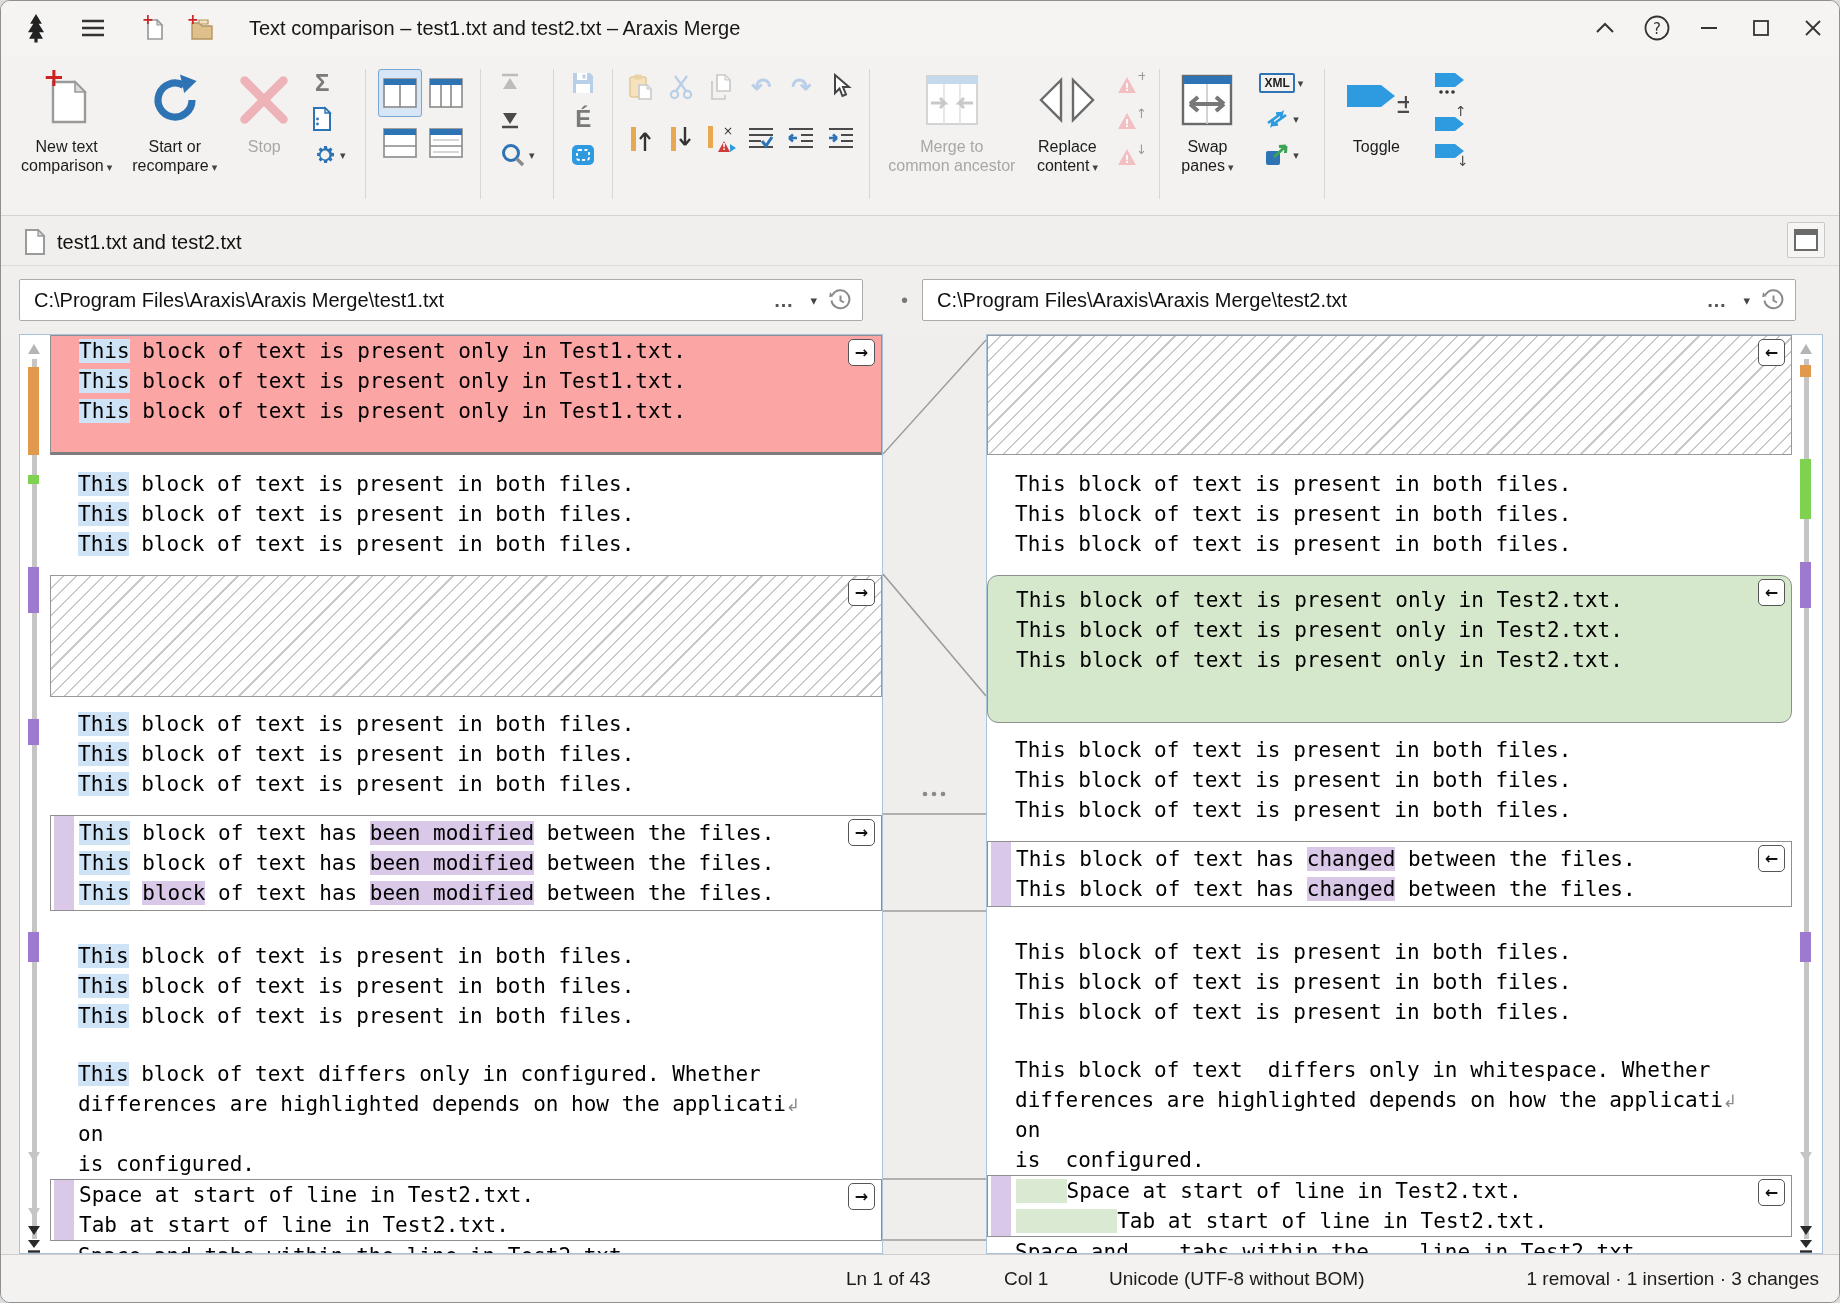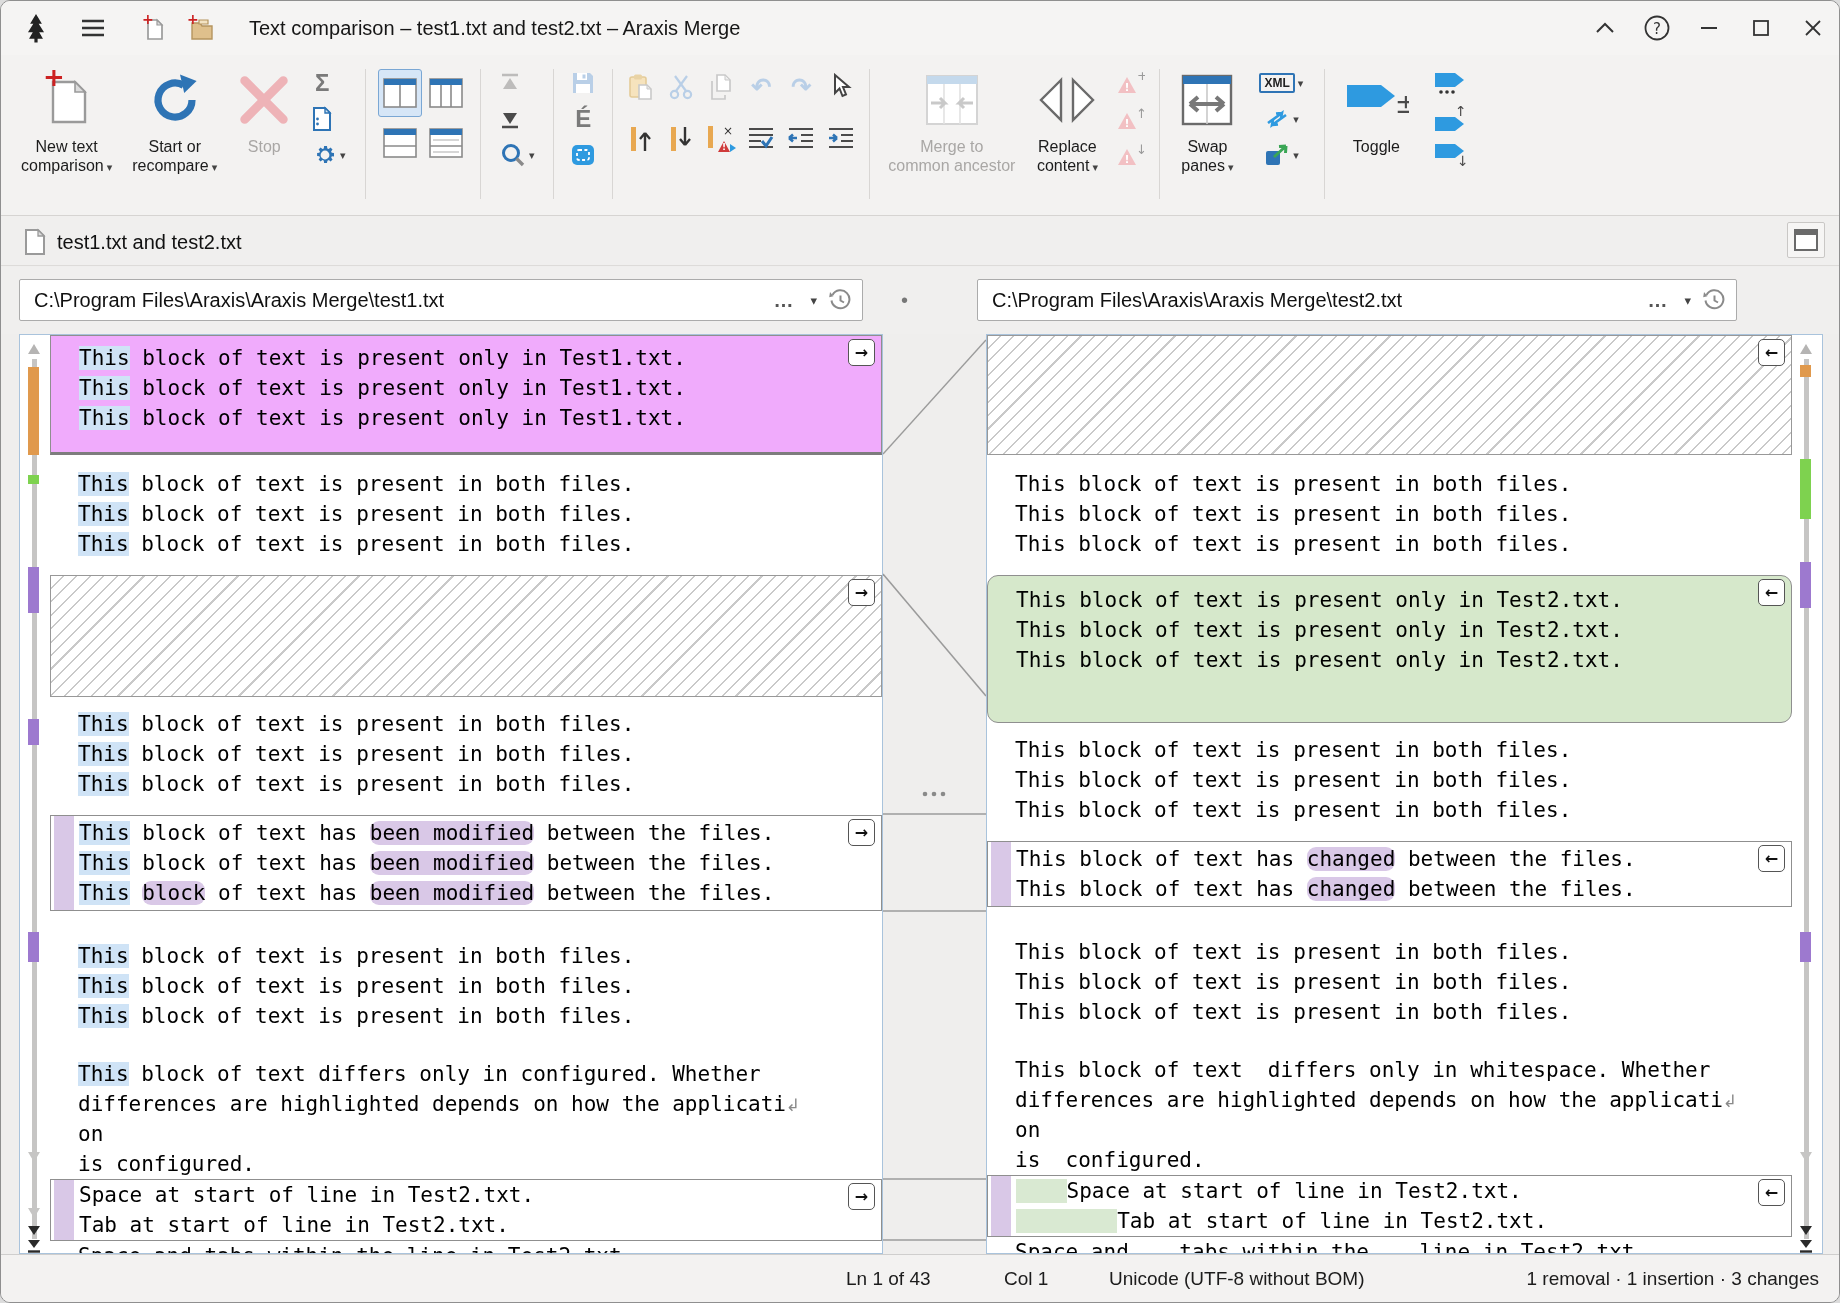--- a/index.html
+++ b/index.html
@@ -35,21 +35,21 @@
   .glyph-dis{color:#b9cfe7;font-size:24px;font-weight:bold;}
   
   .tabbar{position:absolute;left:0;top:215px;width:100%;height:50px;background:#f0efee;border-bottom:1px solid #dddbd9;}
   .tab{position:absolute;left:14px;top:8px;display:flex;align-items:center;gap:10px;background:none;border:none;padding:4px 8px;font-family:inherit;}
   .tab-label{font-size:20px;font-weight:normal;color:#111;}
   .paneview-btn{position:absolute;right:14px;top:6px;width:38px;height:36px;background:#f6f5f4;border:1px solid #c9c7c5;border-radius:2px;display:flex;align-items:center;justify-content:center;}
   
   .pathrow{position:absolute;left:0;top:266px;width:100%;height:67px;background:#f0efee;}
   .pathbox{position:absolute;top:12px;height:42px;background:#fff;border:1px solid #ababab;border-radius:2px;display:flex;align-items:center;}
   .pathbox.left{left:18px;width:844px;}
-  .pathbox.right{left:976px;width:760px;}
+  .pathbox.right{left:921px;width:874px;}
   .path-text{flex:1;font-size:20px;color:#111;padding-left:14px;white-space:nowrap;overflow:hidden;}
   .path-ellipsis{font-size:20px;font-weight:bold;color:#555;letter-spacing:1px;background:none;border:none;padding:0 8px;}
   .path-drop{font-size:13px;color:#444;background:none;border:none;padding:0 8px;}
   .path-hist{background:none;border:none;padding:0 10px 0 4px;display:flex;align-items:center;}
   .center-dot{position:absolute;left:900px;top:22px;font-size:20px;color:#777;}
   
   .main{position:absolute;left:0;top:333px;width:100%;height:920px;background:#efeeed;}
   .pane{position:absolute;top:0;height:920px;background:#fff;border:1px solid #a9c3dc;display:flex;overflow:hidden;}
   .pane.left{left:18px;width:864px;}
   .pane.right{left:985px;width:837px;}
@@ -57,29 +57,29 @@
   .gutter .track{position:absolute;left:12px;top:24px;height:880px;width:5px;background:#c6c5c4;}
   .gmark{position:absolute;left:8px;width:11px;}
   .gm-orange{background:#e0994d;}
   .gm-green{background:#7ed24f;}
   .gm-purple{background:#9d79cf;}
   .gtri{position:absolute;left:6px;}
   .pane-text{position:relative;flex:1;overflow:hidden;
     font-family:"DejaVu Sans Mono","Liberation Mono",monospace;font-size:21px;line-height:30px;color:#000;}
   .blk{position:relative;}
   .ln{height:30px;white-space:pre;padding-left:28px;}
-  .blk.removed{height:120px;background:#f0abfc;border:1.5px solid #8f8f8f;border-bottom:3px solid #7d7d7d;padding-top:7px;}
+  .blk.removed{height:120px;background:#fca5a5;border:1.5px solid #8f8f8f;border-bottom:3px solid #7d7d7d;}
   .blk.added{height:122px;background:#d6e8cb;border:1.5px solid #8f8f8f;padding-top:9px;}
   .blk.hatch{border:1.5px solid #989898;
     background:repeating-linear-gradient(135deg,#ffffff 0px,#ffffff 8px,#c9c9c9 8px,#c9c9c9 9.5px);}
   .blk.mod{border:1.5px solid #8f8f8f;background:#fff;padding:2px 0;}
   .blk.mod.tight{padding:0;}
   .lead{position:absolute;left:3px;top:0;bottom:0;width:20px;background:#d9c8e7;}
   .h-word{background:#cfe3f6;}
-  .h-mod{background:#d9c8e7;border-radius:9px;}
+  .h-mod{background:#d9c8e7;}
   .h-ws{background:#d9e9d2;}
   .h-wrap{color:#8a8a8a;font-family:"DejaVu Sans",sans-serif;font-size:17px;}
   .pushbtn{position:absolute;top:3px;right:6px;width:27px;height:27px;background:#fff;
     border:1.7px solid #555;border-radius:5px;padding:0;color:#111;
     font-family:"DejaVu Sans",sans-serif;font-size:16px;font-weight:bold;line-height:1;}
   .strip{position:absolute;left:882px;top:0;width:103px;height:920px;}
   
   .statusbar{position:absolute;left:0;top:1253px;width:100%;height:50px;background:#f3f2f1;
     border-top:1px solid #cfcecd;font-size:19px;color:#1c1c1c;}
   .statusbar span{position:absolute;top:13px;white-space:nowrap;}

